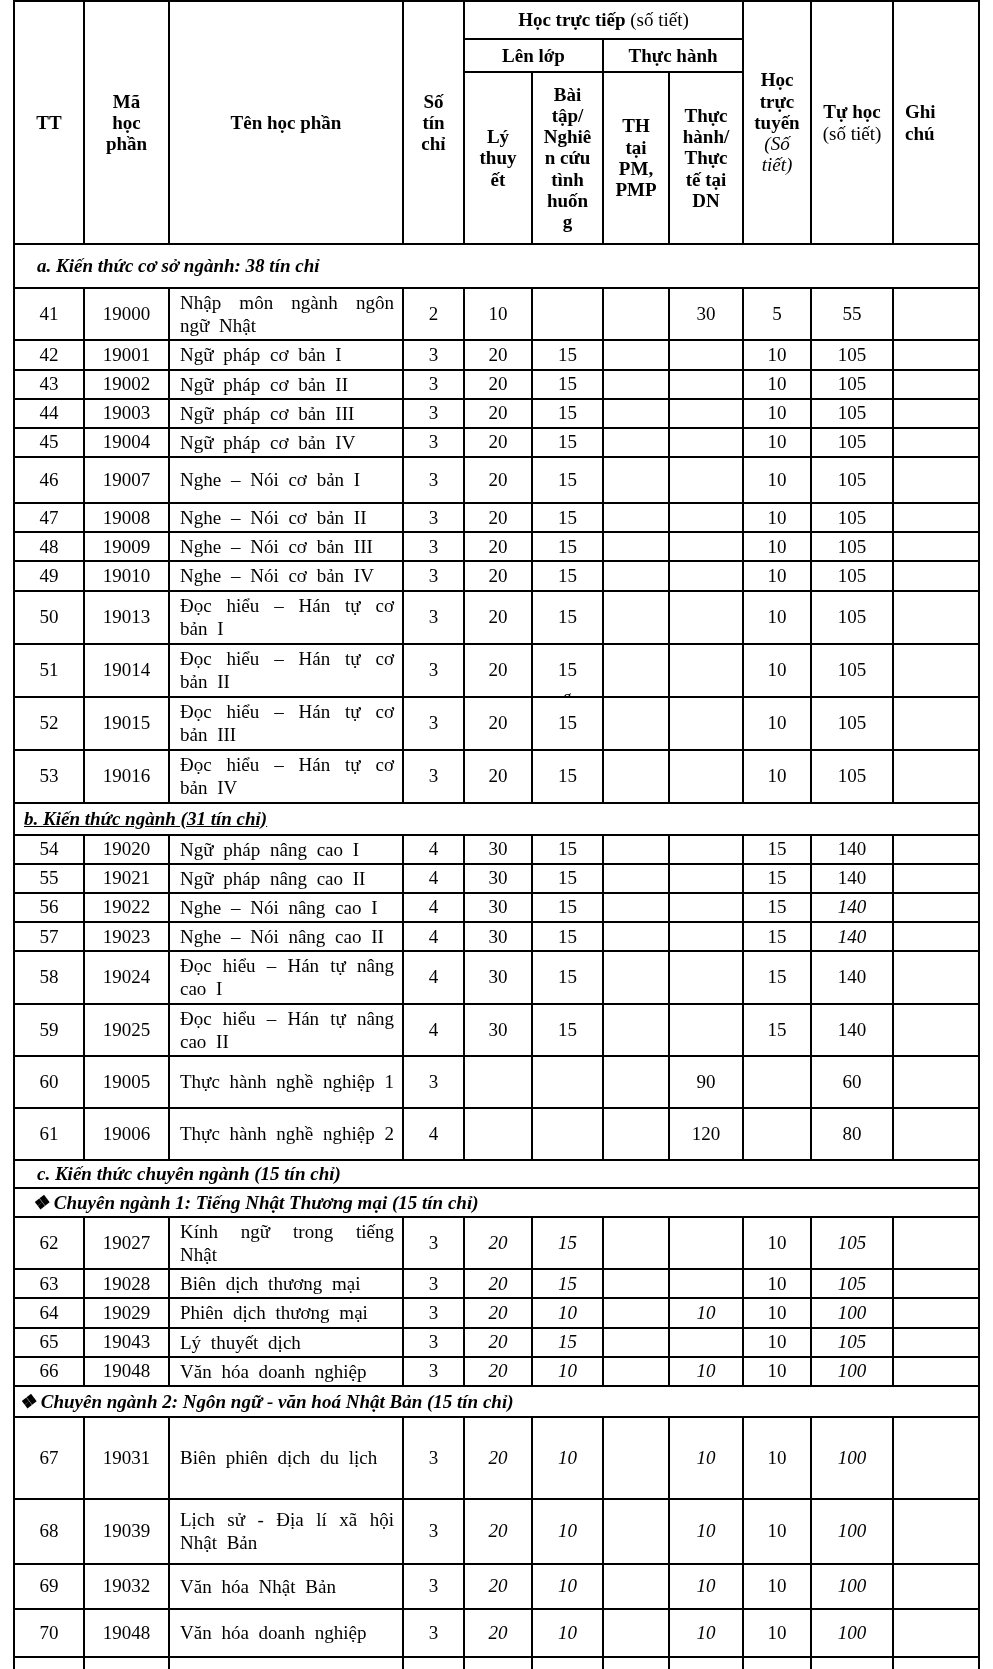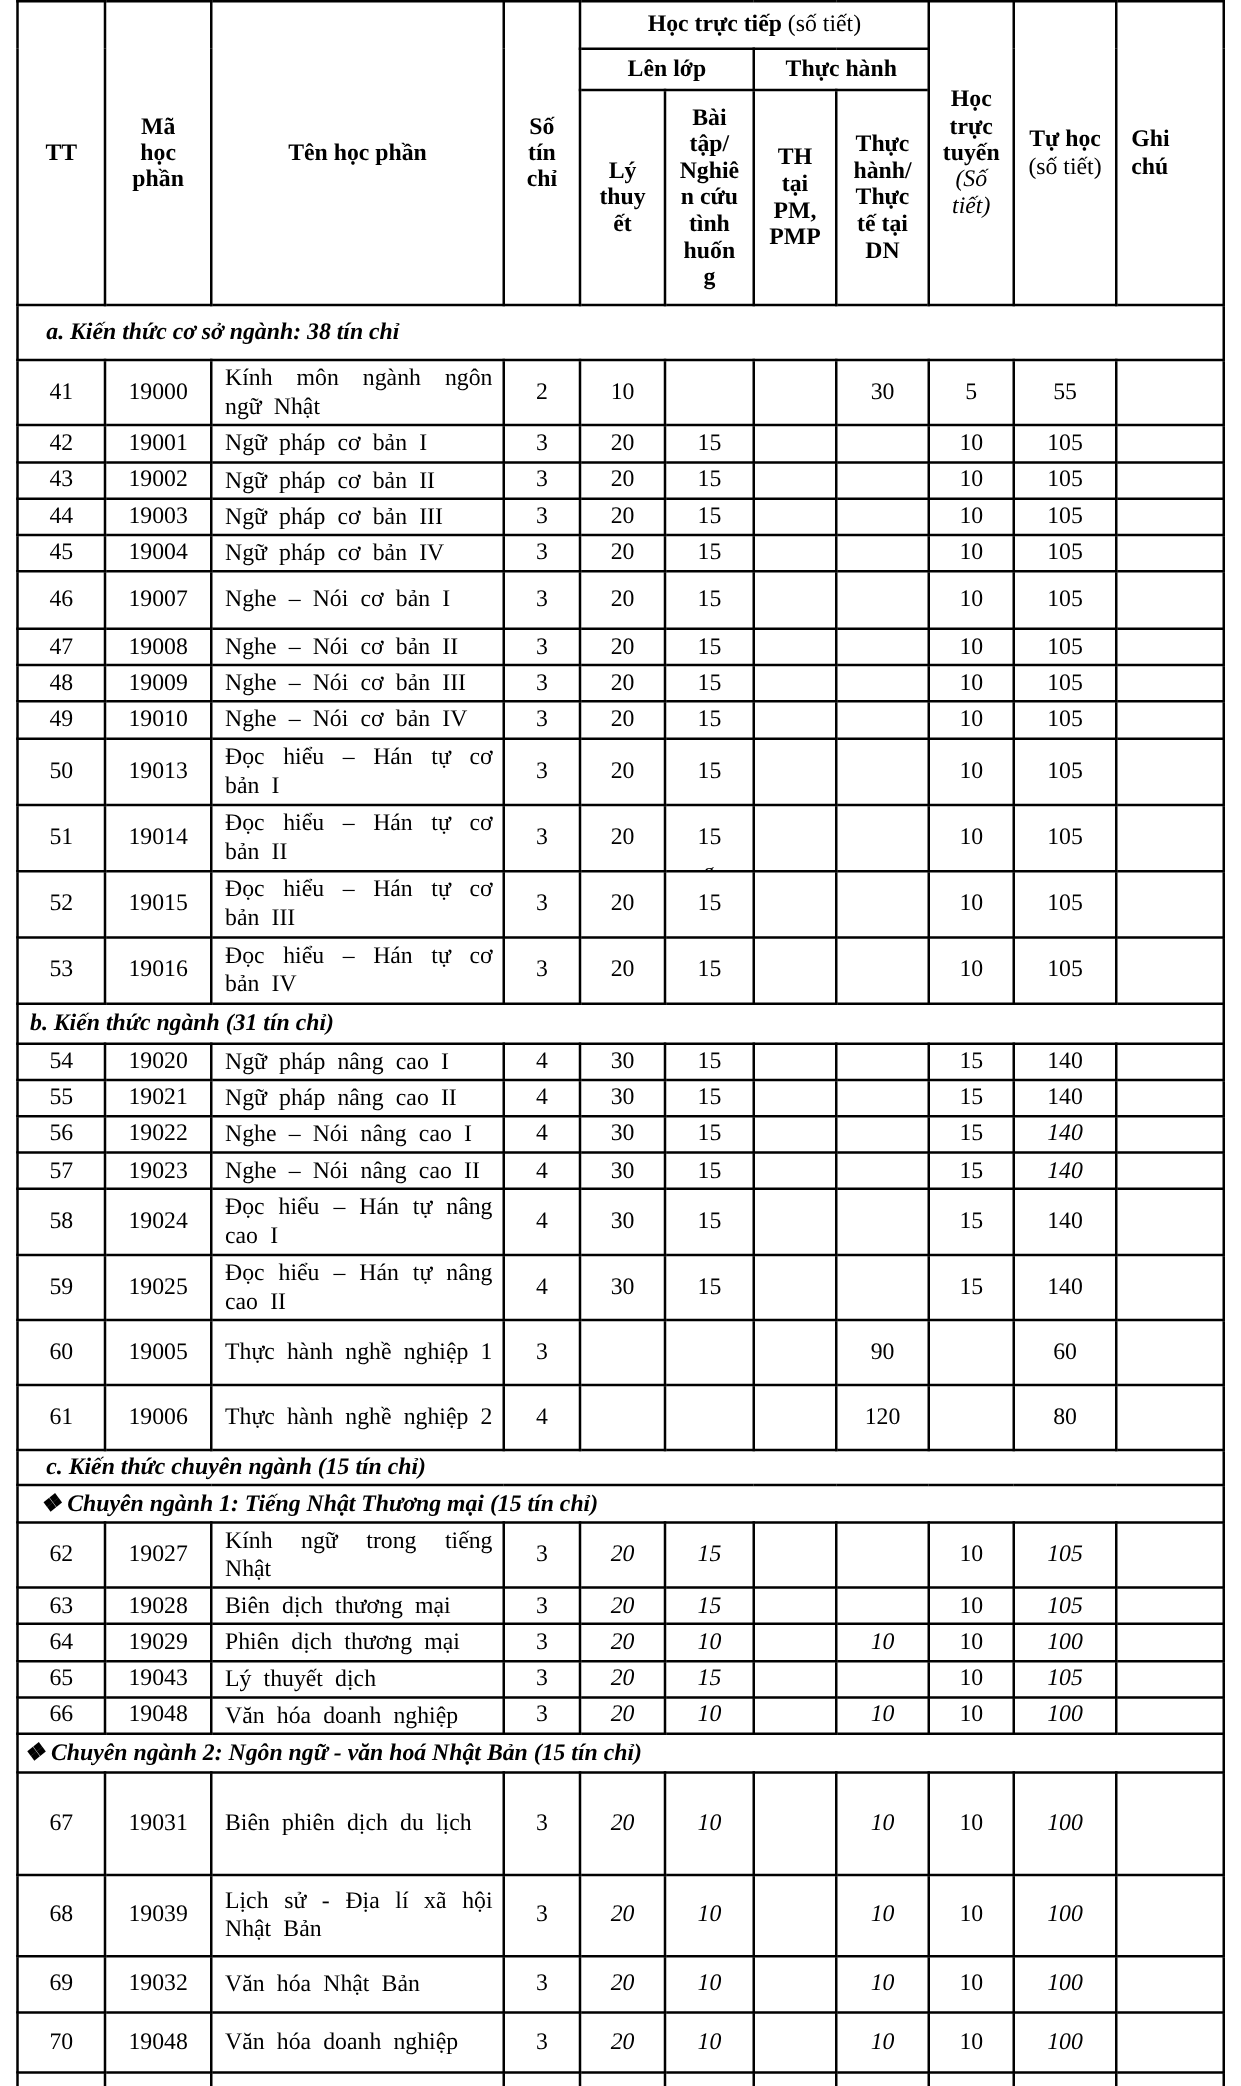--- a/index.html
+++ b/index.html
@@ -117,21 +117,21 @@
 DN</th>
       </tr>
     </thead>
     <tbody>
         <tr style="height: 44px;">
           <td colspan="11" class="section" style="padding-left: 22px;">a. Kiến thức cơ sở ngành: 38 tín chỉ</td>
         </tr>
         <tr style="height: 52px;">
           <td class="num">41</td>
           <td class="num">19000</td>
-          <td class="name">Kính môn ngành ngôn ngữ Nhật</td>
+          <td class="name">Nhập môn ngành ngôn ngữ Nhật</td>
           <td class="num">2</td>
           <td class="num">10</td>
           <td class="num"></td>
           <td class="num"></td>
           <td class="num">30</td>
           <td class="num">5</td>
           <td class="num">55</td>
           <td class="num"></td>
         </tr>
         <tr style="height: 29px;">
@@ -284,21 +284,21 @@
           <td class="num">3</td>
           <td class="num">20</td>
           <td class="num">15</td>
           <td class="num"></td>
           <td class="num"></td>
           <td class="num">10</td>
           <td class="num">105</td>
           <td class="num"></td>
         </tr>
         <tr style="height: 32px;">
-          <td colspan="11" class="section" style="padding-left: 9px;">b. Kiến thức ngành (31 tín chỉ)</td>
+          <td colspan="11" class="section" style="padding-left: 9px; text-decoration: underline;">b. Kiến thức ngành (31 tín chỉ)</td>
         </tr>
         <tr style="height: 28px;">
           <td class="num">54</td>
           <td class="num">19020</td>
           <td class="name">Ngữ pháp nâng cao I</td>
           <td class="num">4</td>
           <td class="num">30</td>
           <td class="num">15</td>
           <td class="num"></td>
           <td class="num"></td>

